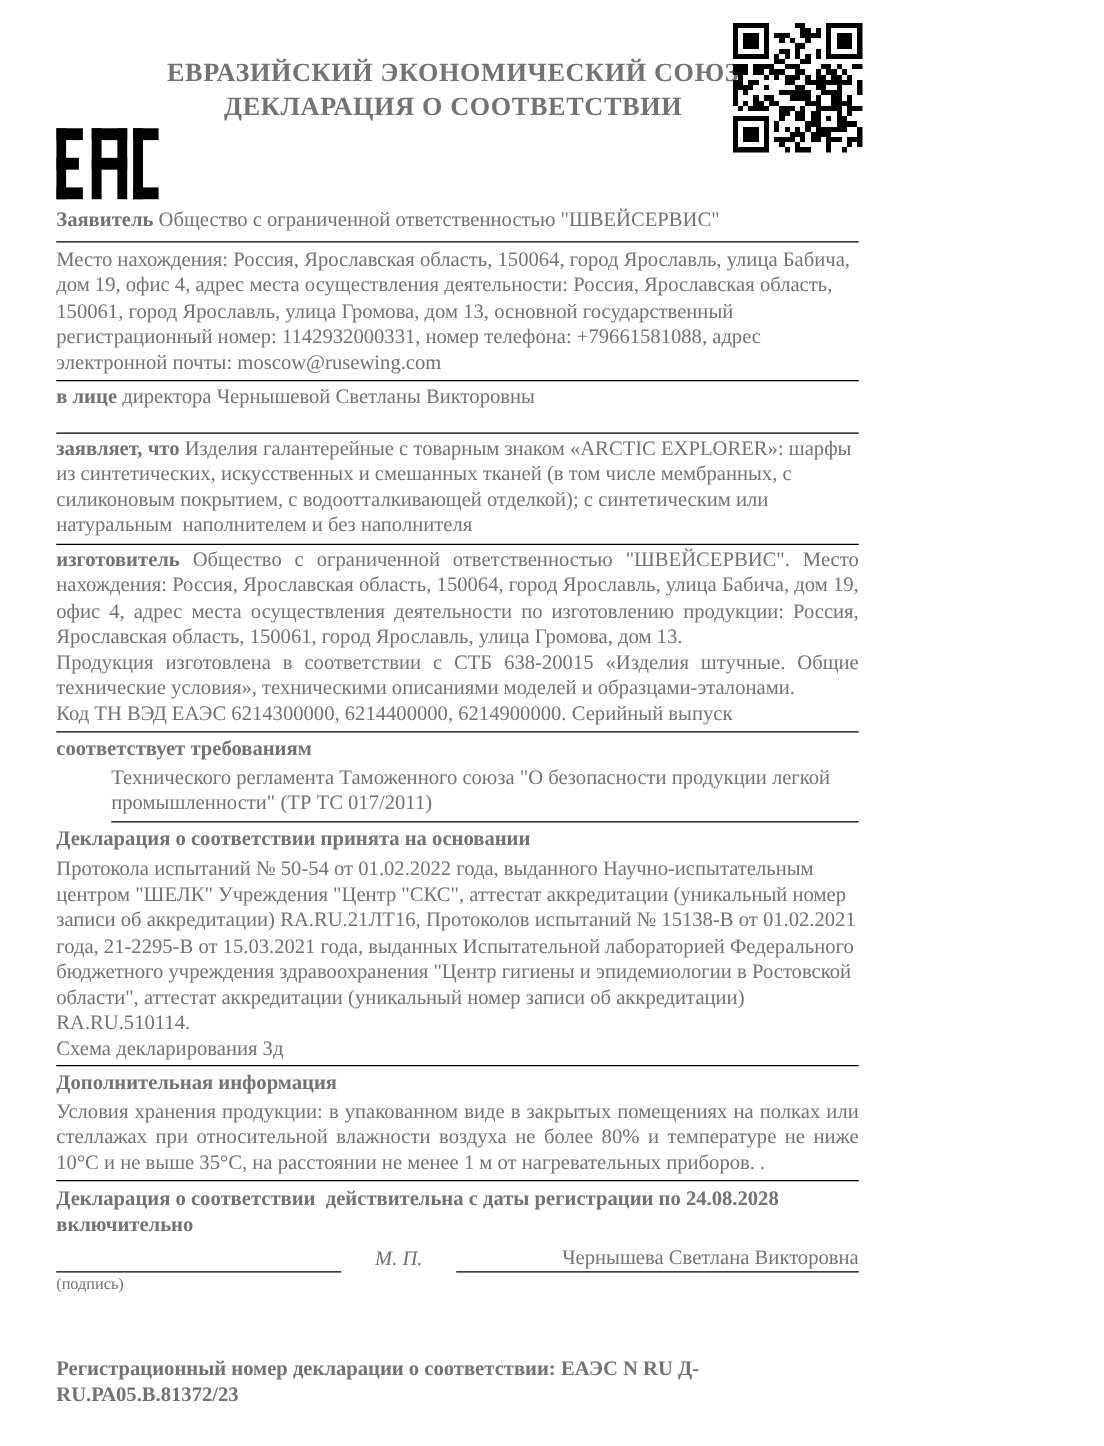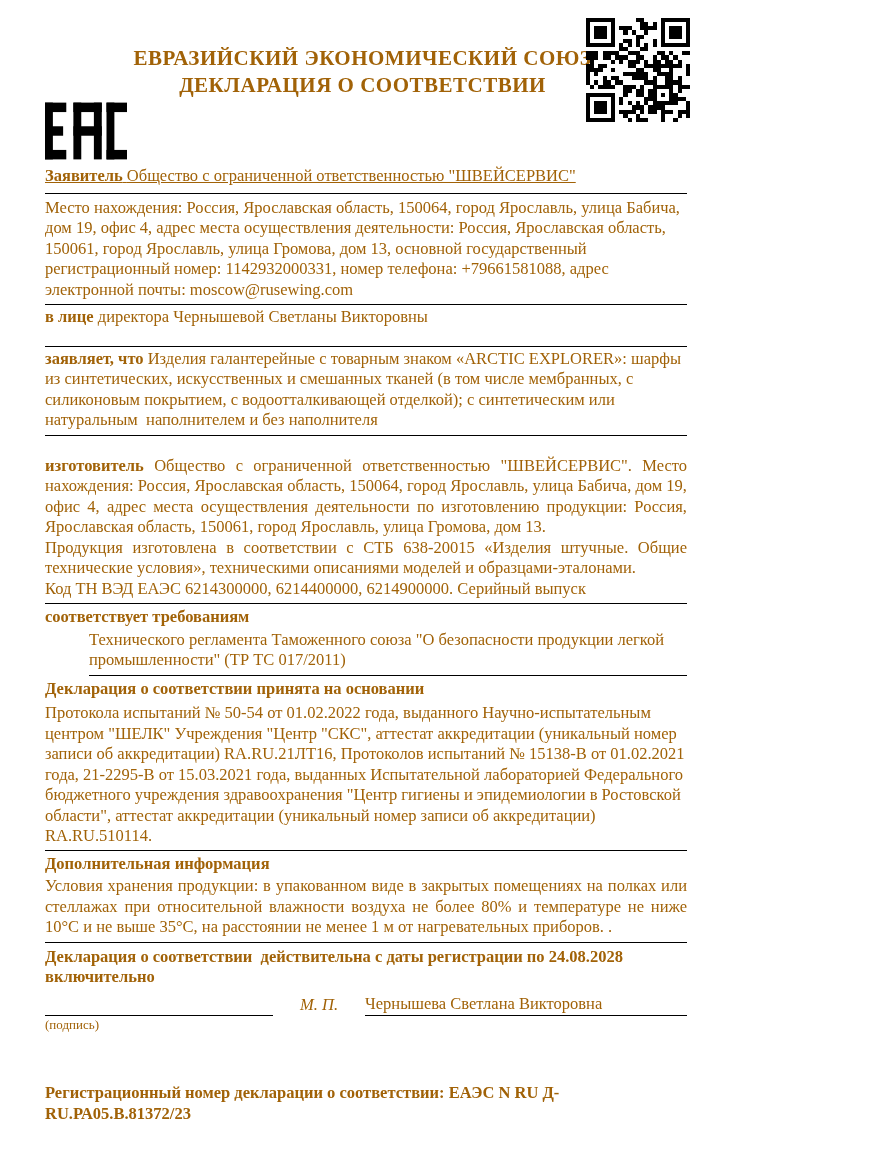--- a/index.html
+++ b/index.html
@@ -1,49 +1,49 @@
 <!DOCTYPE html>
 <html lang="ru"><head>
 <meta charset="utf-8">
 <style>
   html,body{margin:0;padding:0;background:#fff;}
   .page{
     position:relative;
     width:725px;height:1157px;
-    background:#fff;color:#a16207;
+    background:#fff;color:#737373;
     font-family:"Liberation Serif", serif;
     overflow:hidden;
     box-sizing:border-box;
   }
   .qr{position:absolute;top:18px;right:35px;width:104px;height:104px;}
   .qr svg{width:104px;height:104px;display:block;}
   .titles{padding-top:45px;text-align:center;font-weight:bold;font-size:21px;line-height:27px;letter-spacing:.5px;}
   .eac{position:absolute;left:45px;top:101px;width:82px;height:60px;}
   .eac svg{width:82px;height:60px;display:block;}
   .content{margin:0 38px 0 45px;}
-  .first-row{margin-top:66px;text-decoration:underline;}
+  .first-row{margin-top:66px;}
   p{margin:0;font-size:16.5px;line-height:20.5px;}
   b{font-weight:bold;}
   .rule{border-bottom:1.6px solid #000;}
   .r1{padding:1px 0 6px;}
   .r2{padding:4px 0 4px;}
   .r3{padding:2px 0 18px;}
   .r4{padding:2px 0 4px;}
-  .r5{padding:2px 0 4px;margin-top:18px;}
+  .r5{padding:2px 0 4px;}
   .h-row{padding:3px 0 2px;font-weight:bold;}
   .r6{padding:0 0 4px;margin-left:44px;}
   .r7{padding:2px 0 3px;}
   .r8{padding:0 0 4px;}
   .just{text-align:justify;}
   .prewrap{white-space:pre-wrap;}
   .validity{padding:4px 0 0;font-weight:bold;}
   .sig-row{display:flex;align-items:flex-end;margin-top:4px;}
   .sig-col-left{width:228px;height:23px;border-bottom:1.6px solid #000;}
   .sig-col-mp{width:92px;text-align:center;font-size:16.5px;line-height:22px;font-style:italic;}
-  .sig-col-right{flex:1;border-bottom:1.6px solid #000;text-align:left;font-size:16.5px;line-height:22px;}
+  .sig-col-right{flex:1;border-bottom:1.6px solid #000;text-align:right;font-size:16.5px;line-height:22px;}
   .sig-labels{display:flex;}
   .sig-labels .c1{width:228px;text-align:left;font-size:13px;line-height:18px;}
   .sig-labels .c2{width:92px;}
   .sig-labels .c3{flex:1;text-align:center;font-size:13px;line-height:18px;}
   .reg-line{margin-top:48px;font-weight:bold;font-size:16.5px;line-height:21px;}
   .date-line{margin-top:19px;font-weight:bold;font-size:16.5px;line-height:21px;}
 </style>
 </head>
 <body>
 
@@ -425,20 +425,21 @@
     <div class="rule r6">
       <p>Технического регламента Таможенного союза "О безопасности продукции легкой промышленности" (ТР ТС 017/2011)</p>
     </div>
 
     <div class="h-row">
       <p>Декларация о соответствии принята на основании</p>
     </div>
 
     <div class="rule r7">
       <p>Протокола испытаний № 50-54 от 01.02.2022 года, выданного Научно-испытательным центром "ШЕЛК" Учреждения "Центр "СКС", аттестат аккредитации (уникальный номер записи об аккредитации) RA.RU.21ЛТ16, Протоколов испытаний № 15138-В от 01.02.2021 года, 21-2295-В от 15.03.2021 года, выданных Испытательной лабораторией Федерального бюджетного учреждения здравоохранения "Центр гигиены и эпидемиологии в Ростовской области", аттестат аккредитации (уникальный номер записи об аккредитации) RA.RU.510114.</p>
+      <p>Схема декларирования 3д</p>
     </div>
 
     <div class="h-row">
       <p>Дополнительная информация</p>
     </div>
 
     <div class="rule r8">
       <p class="just">Условия хранения продукции: в упакованном виде в закрытых помещениях на полках или стеллажах при относительной влажности воздуха не более 80% и температуре не ниже 10°С и не выше 35°С, на расстоянии не менее 1 м от нагревательных приборов. .</p>
     </div>
 

